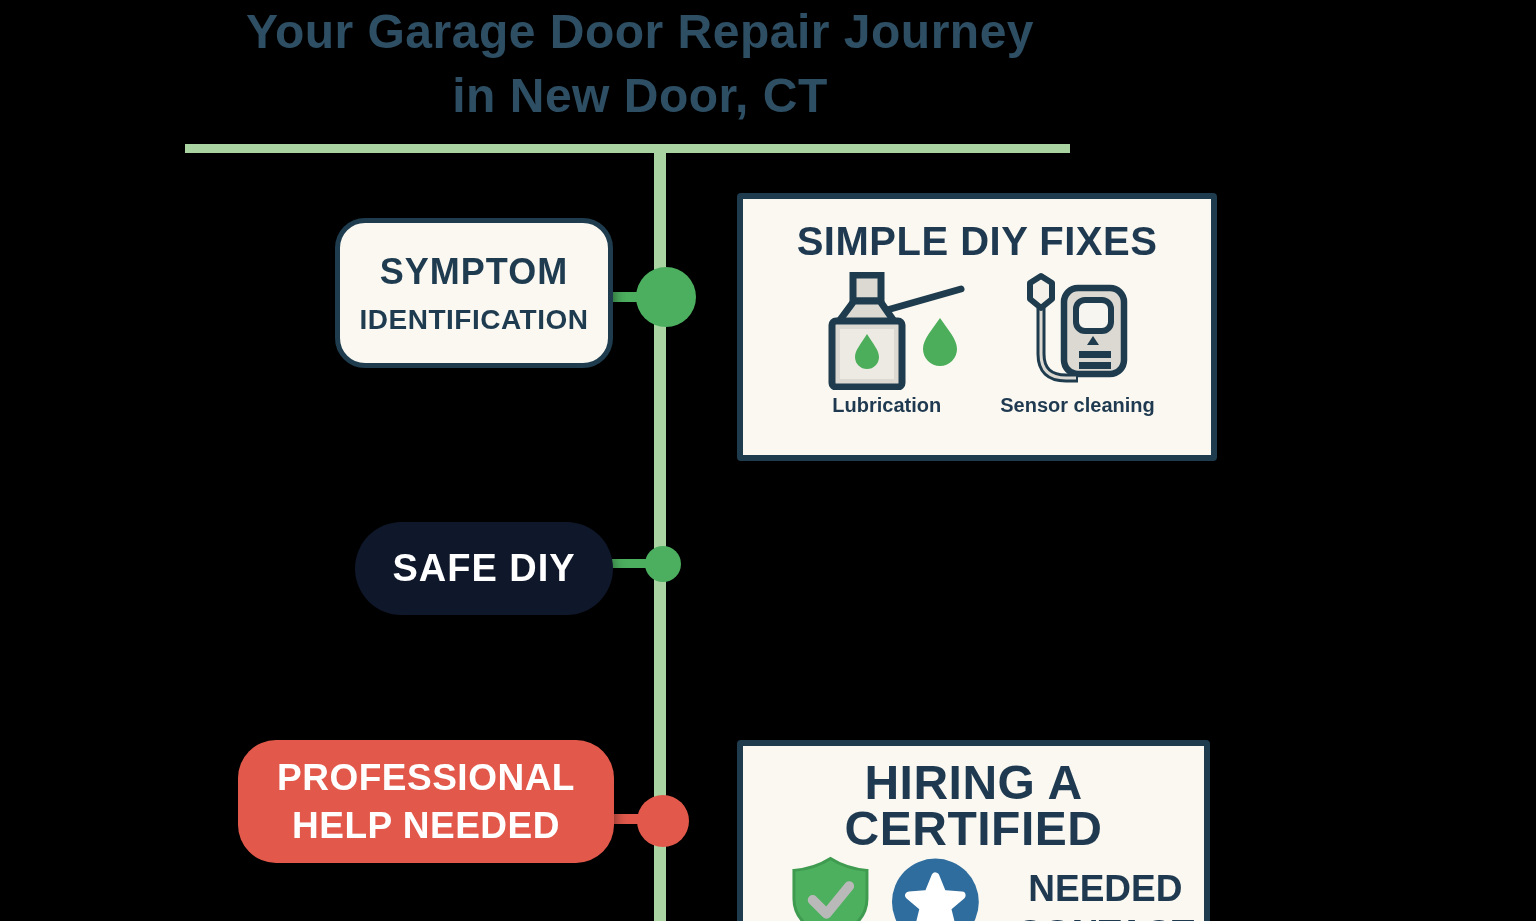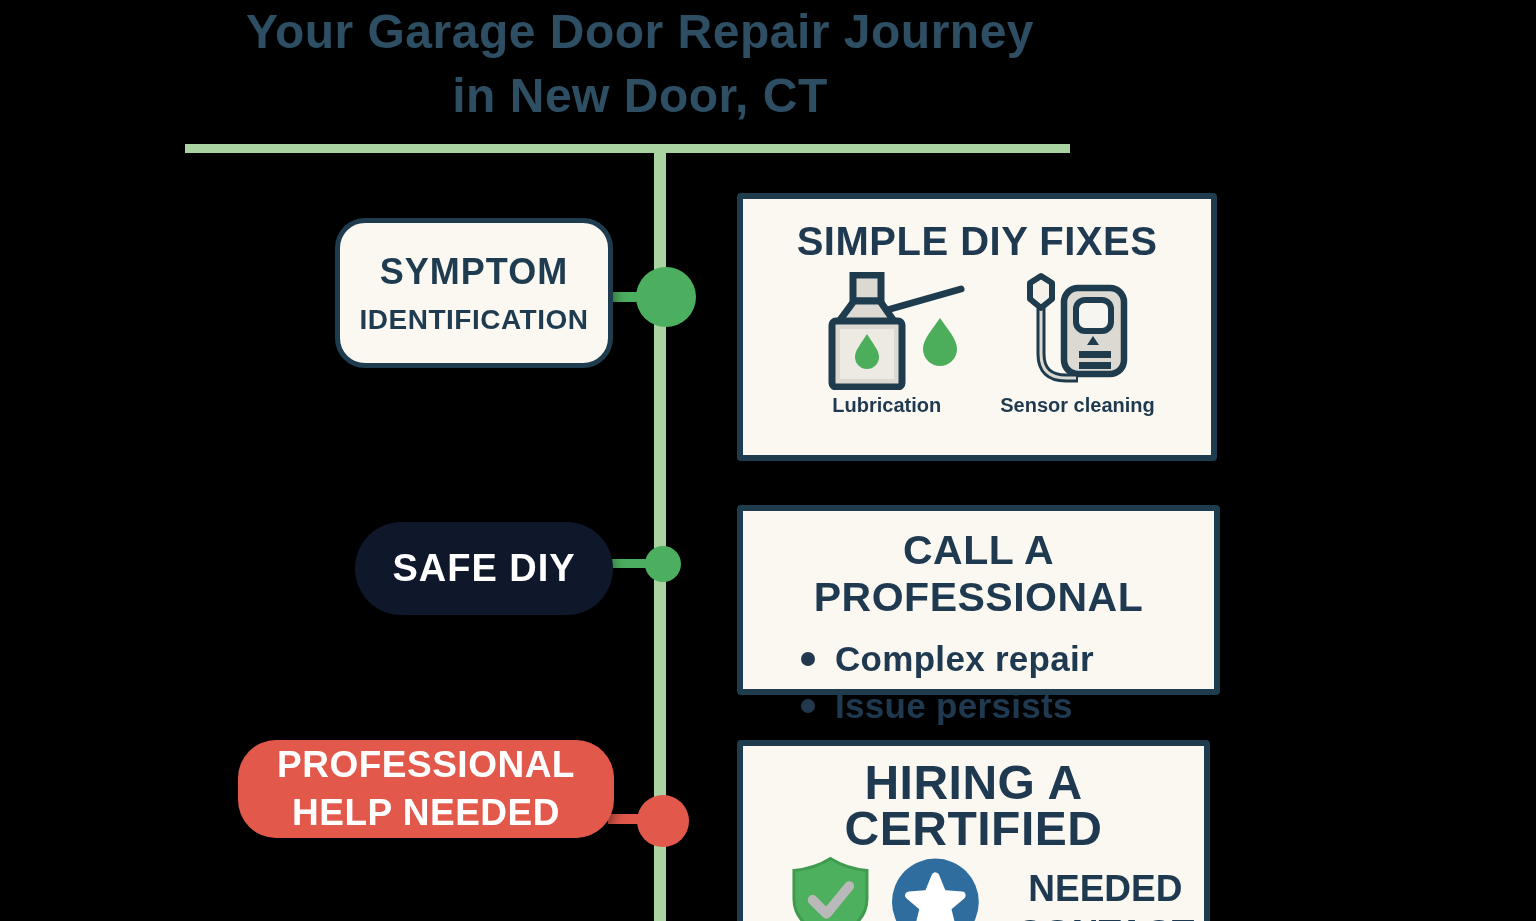--- a/index.html
+++ b/index.html
@@ -42,21 +42,21 @@
   .step-outline .l2 { font-size:28px; font-weight:700; letter-spacing:0.5px; margin-top:11px; }
 
   .step-green {
     position:absolute; left:355px; top:515px; width:258px; height:93px;
     background:#0f172a; border-radius:47px; display:flex; align-items:center;
     justify-content:center; color:#ffffff; font-size:38px; font-weight:700;
     letter-spacing:1px; box-shadow:0 6px 14px rgba(0,0,0,0.55);margin-top:7px;
   }
 
   .step-red {
-    position:absolute; left:238px; top:740px; width:376px; height:98px;
+    position:absolute; left:238px; top:740px; width:376px; height:123px;
     background:#e2594b; border-radius:38px; display:flex; flex-direction:column;
     align-items:center; justify-content:center; color:#ffffff; font-size:37px;
     font-weight:700; letter-spacing:0.5px; line-height:48px;
     box-shadow:0 6px 14px rgba(0,0,0,0.55);
   }
 
   
   .panel {
     position:absolute; background:#faf8f1; border:6px solid #1e3c4e;
     border-radius:4px; box-sizing:border-box; color:#1f3a50;
@@ -145,33 +145,20 @@
           <rect x="59" y="90" width="32" height="7" fill="#1e3c4e"></rect>
           <path d="M21 36 L21 82 Q21 106 46 106 L58 106" stroke="#1e3c4e" stroke-width="9" fill="none"></path>
           <path d="M21 38 L21 82 Q21 106 46 106 L56 106" stroke="#dcd9d2" stroke-width="3" fill="none"></path>
           <polygon points="21,4 32,11 32,27 21,36 10,27 10,11" fill="#f3f1ea" stroke="#1e3c4e" stroke-width="6" stroke-linejoin="round"></polygon>
         </svg>
         <div class="icon-label">Sensor cleaning</div>
       </div>
     </div>
   </div>
 
-  <div class="panel panel-2">
-    <div class="panel-title">CALL A PROFESSIONAL</div>
-    <div class="bullets">
-      <div class="bullet-row">
-        <div class="bullet-dot"></div>
-        <div class="bullet-text">Complex repair</div>
-      </div>
-      <div class="bullet-row">
-        <div class="bullet-dot"></div>
-        <div class="bullet-text">Issue persists</div>
-      </div>
-    </div>
-  </div>
 
   <div class="panel panel-3">
     <div class="panel-title">
       <div>HIRING A CERTIFIED</div>
     </div>
     <div class="cert-row">
       <svg width="84" height="86" viewBox="0 0 84 86">
         <path d="M42 2 C53 9 66 13 79 14 V43 C79 62 63 75 42 83 C21 75 5 62 5 43 V14 C18 13 31 9 42 2 Z" fill="#4db05e" stroke="#3e9b50" stroke-width="3"></path>
         <path d="M24 44 L38 58 L61 30" stroke="#b9b9b9" stroke-width="10" fill="none" stroke-linecap="round" stroke-linejoin="round"></path>
       </svg>

